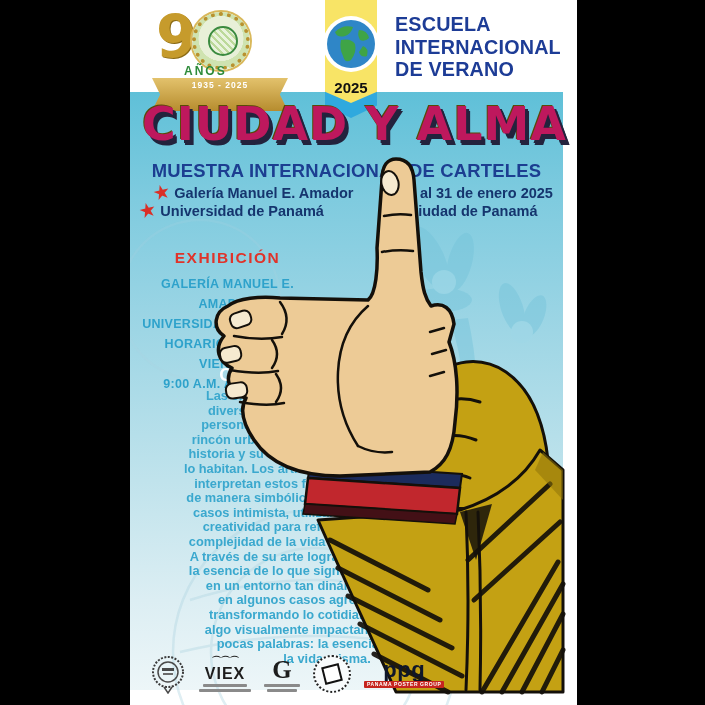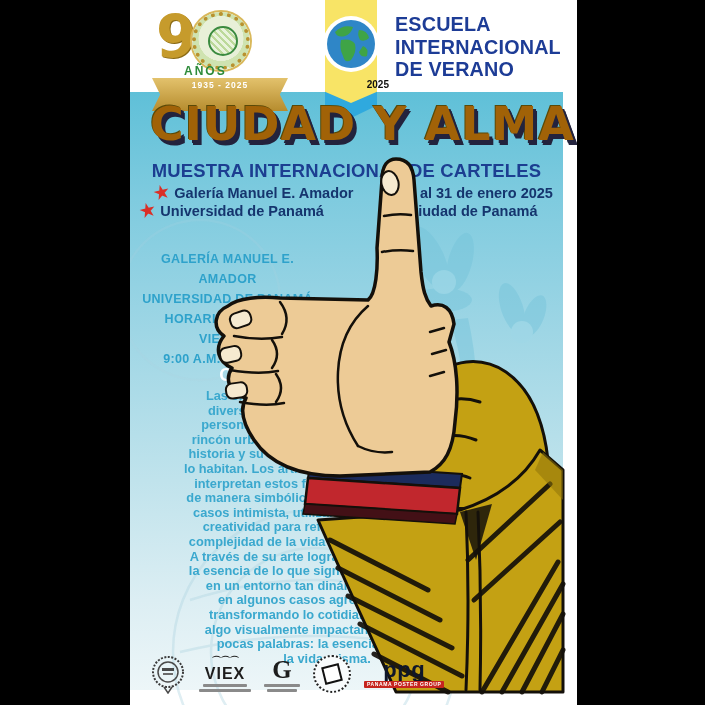--- a/index.html
+++ b/index.html
@@ -24,31 +24,31 @@
   .anniv-ribbon{position:absolute;left:-4px;top:72px;width:136px;height:33px;
         background:linear-gradient(180deg,#e3c26c,#b68c2e);
         clip-path:polygon(0 0,6% 50%,0 100%,100% 100%,94% 50%,100% 0);
         text-align:center;font-size:8.5px;font-weight:700;color:#fff;line-height:15px;letter-spacing:1px;}
 
   .year-ribbon{left:195px;top:0;width:52px;height:120px;}
   .ribbon-blue{position:absolute;left:0;top:55px;width:52px;height:63px;background:#2fa9de;
         clip-path:polygon(0 0,100% 0,100% 80%,50% 100%,0 80%);}
   .ribbon-yellow{position:absolute;left:0;top:0;width:52px;height:103px;background:#f8e466;
         clip-path:polygon(0 0,100% 0,100% 89%,50% 100%,0 89%);}
-  .ribbon-year{position:absolute;left:12px;top:79px;width:52px;text-align:right;
-        font-size:10px;font-weight:800;color:#101010;}
+  .ribbon-year{position:absolute;left:0;top:79px;width:52px;text-align:center;
+        font-size:15px;font-weight:800;color:#101010;}
   .globe{position:absolute;left:-4px;top:14px;}
 
   .school-title{left:265px;top:13px;width:175px;color:#1d3c96;font-weight:800;
         font-size:21px;line-height:22.5px;transform:scaleX(.94);transform-origin:left top;
         font-family:"Liberation Sans",sans-serif;letter-spacing:.2px;}
 
   
-  .main-title{left:16px;top:97px;width:433px;text-align:center;font-size:46px;font-weight:800;
-        color:#a16207;font-family:"DejaVu Sans",sans-serif;letter-spacing:1px;
+  .main-title{left:8px;top:97px;width:433px;text-align:center;font-size:46px;font-weight:800;
+        color:#be185d;font-family:"DejaVu Sans",sans-serif;letter-spacing:1px;
         text-shadow:3px 3px 0 #23233d,4px 5px 0 #23233d,-1px -1px 0 #5a4a08;}
   .subtitle{left:0;top:160px;width:433px;text-align:center;font-size:19px;font-weight:800;
         color:#1c3e91;transform:scaleX(.97);letter-spacing:.2px;}
 
   .bullets{left:0;top:185px;width:433px;display:flex;justify-content:center;gap:26px;}
   .bullet-col{display:flex;flex-direction:column;gap:2px;align-items:flex-start;}
   .bullet{display:flex;align-items:center;gap:5px;font-size:14.5px;font-weight:800;color:#15356e;}
   .star{color:#da2f27;font-size:17px;line-height:14px;transform:rotate(-14deg);}
 
   .exhib{left:5px;top:249px;width:185px;text-align:center;}
@@ -153,20 +153,21 @@
           <span>20 al 31 de enero 2025</span>
         </div>
         <div class="bullet" style="margin-left:8px;">
           <span class="star">★</span>
           <span>Ciudad de Panamá</span>
         </div>
       </div>
     </div>
 
     <div class="exhib abs">
+      <div class="exhib-h">EXHIBICIÓN</div>
       <div class="exhib-line">GALERÍA MANUEL E. AMADOR</div>
       <div class="exhib-line">UNIVERSIDAD DE PANAMÁ</div>
       <div class="exhib-line">HORARIO: LUNES A VIERNES</div>
       <div class="exhib-line">9:00 A.M. A 7:00 P.M.</div>
     </div>
 
     <div class="concepto-h abs">CONCEPTO</div>
     <div class="concepto abs">
       <div class="c-line">Las ciudades  influyen de</div>
       <div class="c-line">diversas maneras en las</div>

